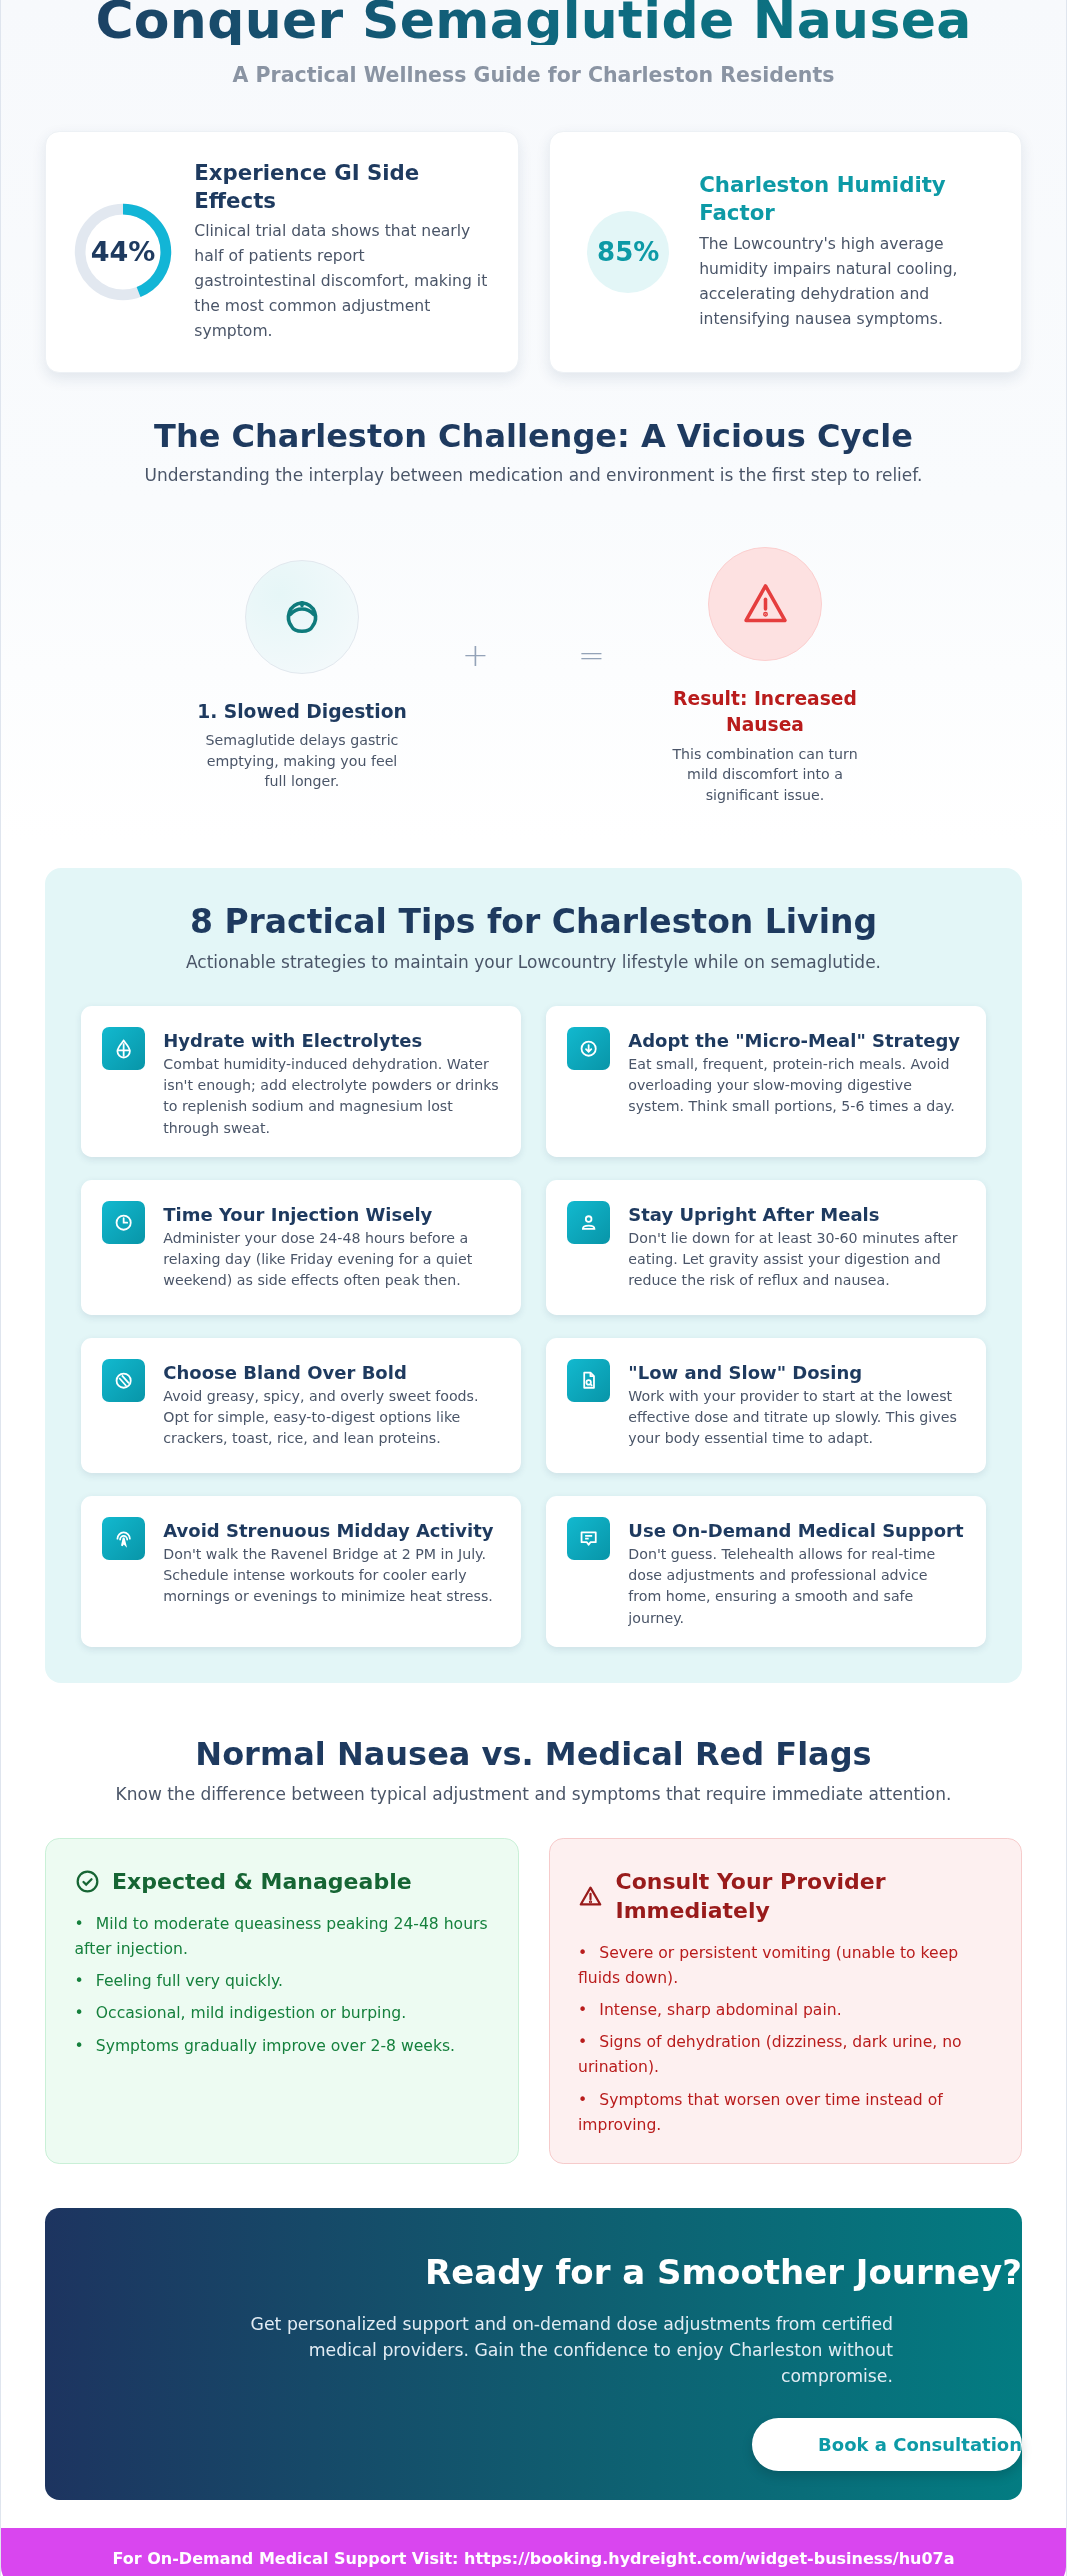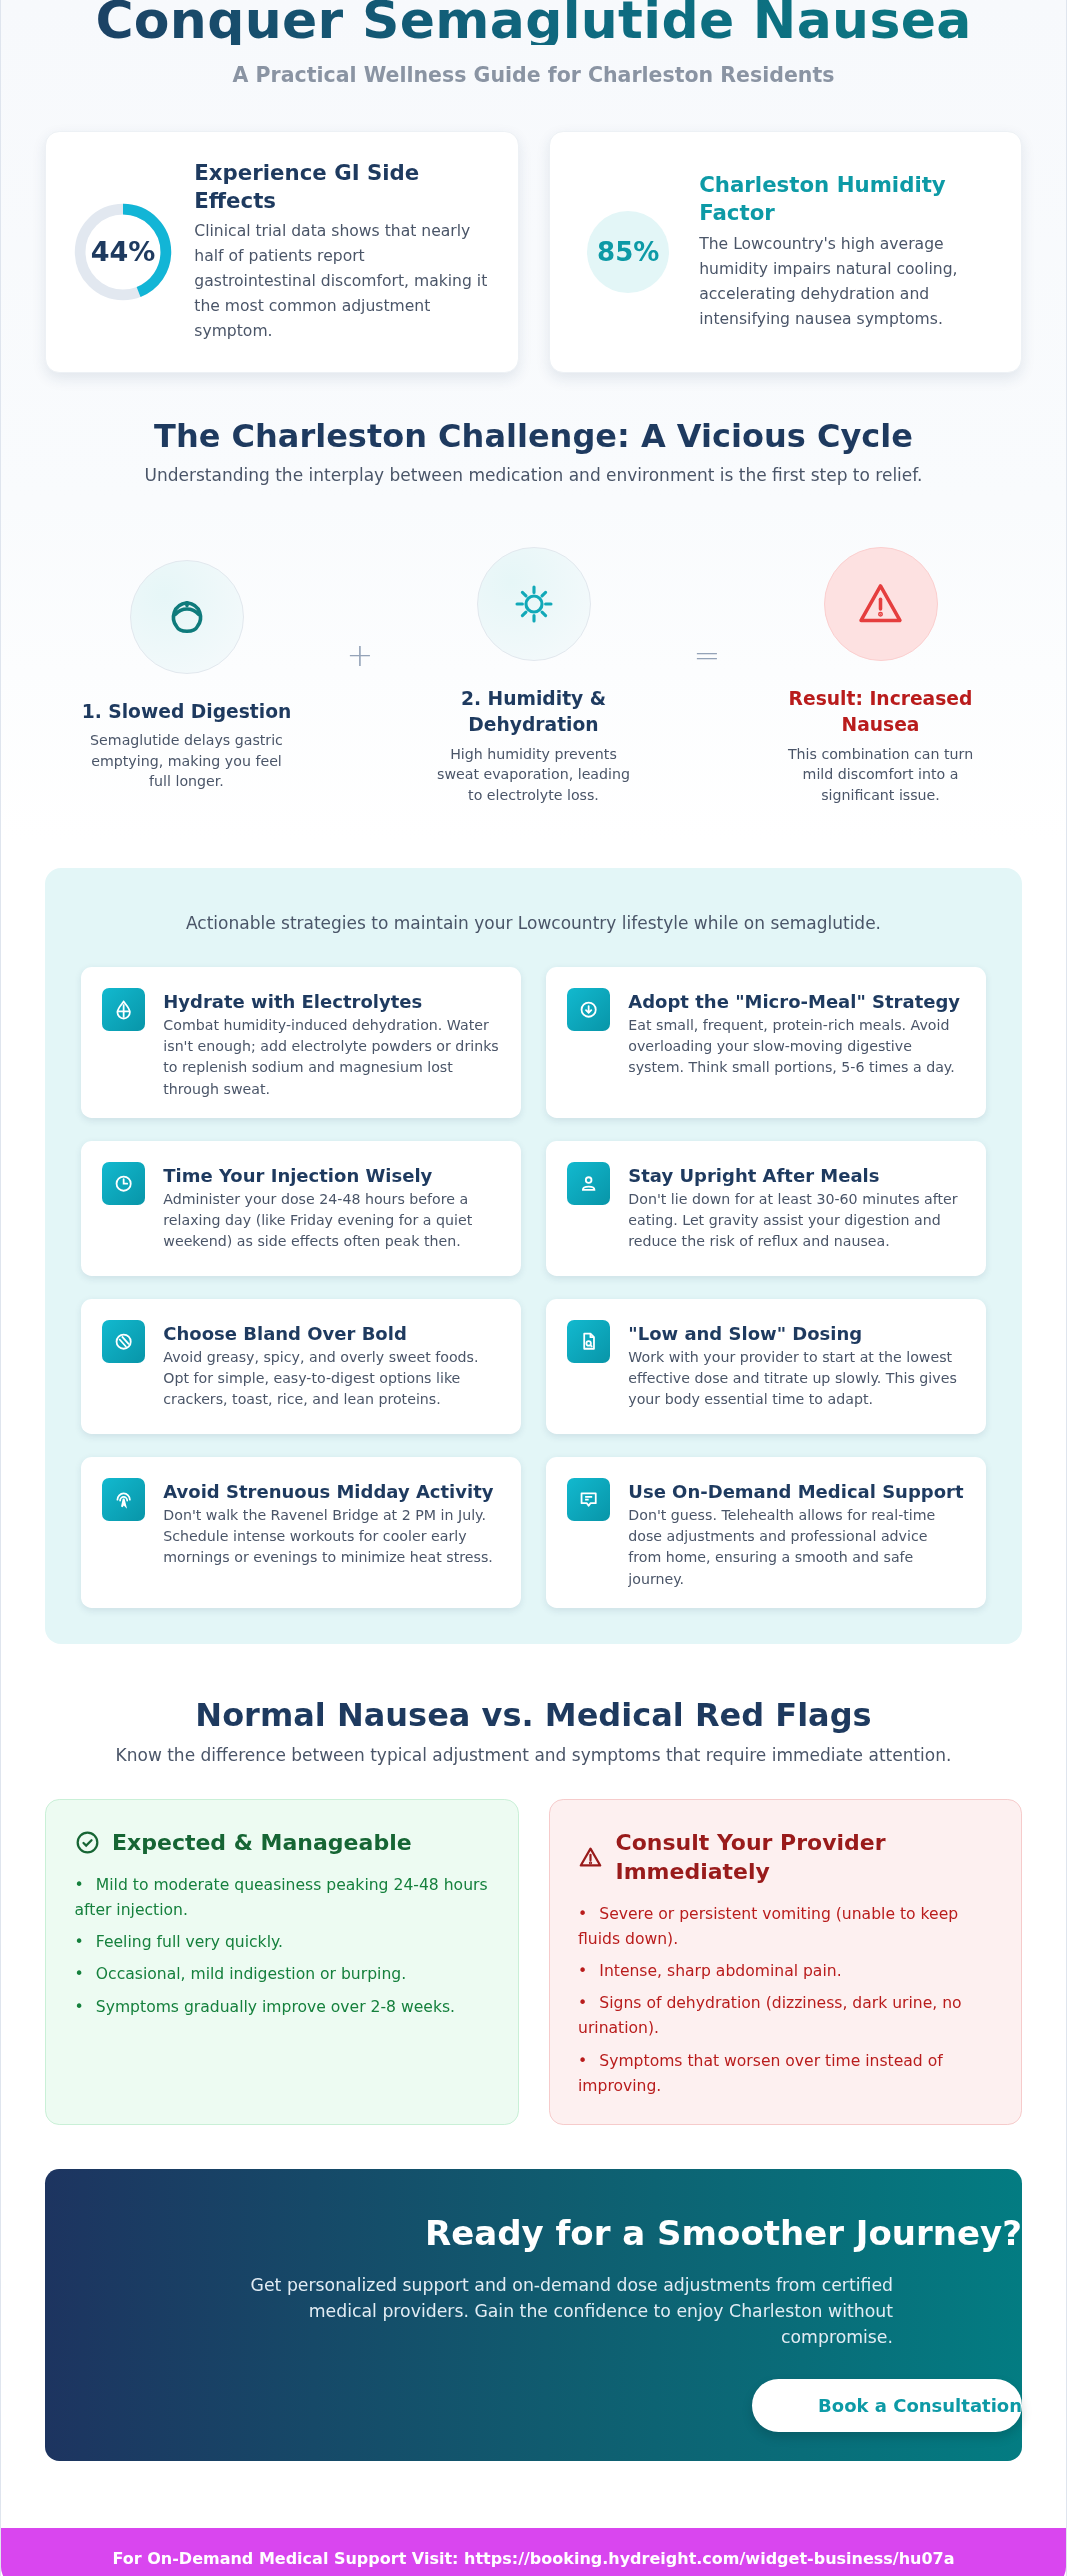--- a/index.html
+++ b/index.html
@@ -121,49 +121,40 @@
               <path d="M15 25 C22 17 34 17 41 25"></path>
               <path d="M28 12 L28 15"></path>
             </svg>
           </div>
           <h4>1. Slowed Digestion</h4>
           <p>Semaglutide delays gastric emptying, making you feel full longer.</p>
         </div>
 
         <div class="op" style="margin-top:89px">+</div>
 
-        <div class="cycle-step">
-          <div class="cycle-icon">
-            <svg width="50" height="50" viewBox="0 0 56 56" fill="none" stroke="#12a9b8" stroke-width="3.5" stroke-linecap="round">
-              <circle cx="28" cy="28" r="9"></circle>
-              <path d="M28 9v6M28 41v6M9 28h6M41 28h6M15 15l4 4M37 37l4 4M15 41l4-4M37 19l4-4"></path>
-            </svg>
-          </div>
-          <h4>2. Humidity &amp; Dehydration</h4>
-          <p>High humidity prevents sweat evaporation, leading to electrolyte loss.</p>
-        </div>
 
         <div class="op" style="margin-top:89px">=</div>
 
         <div class="cycle-step">
           <div class="cycle-icon red">
             <svg width="53" height="53" viewBox="0 0 60 60" fill="none" stroke="#e53e3e" stroke-width="4" stroke-linejoin="round" stroke-linecap="round">
               <path d="M30 9 L52 48 H8 Z"></path>
               <path d="M30 24 V35"></path>
               <circle cx="30" cy="41" r="0.8" fill="#e53e3e"></circle>
             </svg>
           </div>
           <h4 class="red">Result: Increased Nausea</h4>
           <p>This combination can turn mild discomfort into a significant issue.</p>
         </div>
       </div>
     </div>
   </div>
 
   <div class="tips">
+    <h2 class="section-title">8 Practical Tips for Charleston Living</h2>
     <div class="section-sub">Actionable strategies to maintain your Lowcountry lifestyle while on semaglutide.</div>
 
     <div class="tip-grid">
       <div class="tip">
         <div class="tip-icon">
           <svg width="21.3" height="21.3" viewBox="0 0 24 24" fill="none" stroke="#fff" stroke-width="2">
               <path d="M12 3 C8 8 5 11 5 15 a7 7 0 0 0 14 0 C19 11 16 8 12 3Z"></path>
               <path d="M12 6 V21 M5.5 14 H18.5"></path>
             </svg>
         </div>

